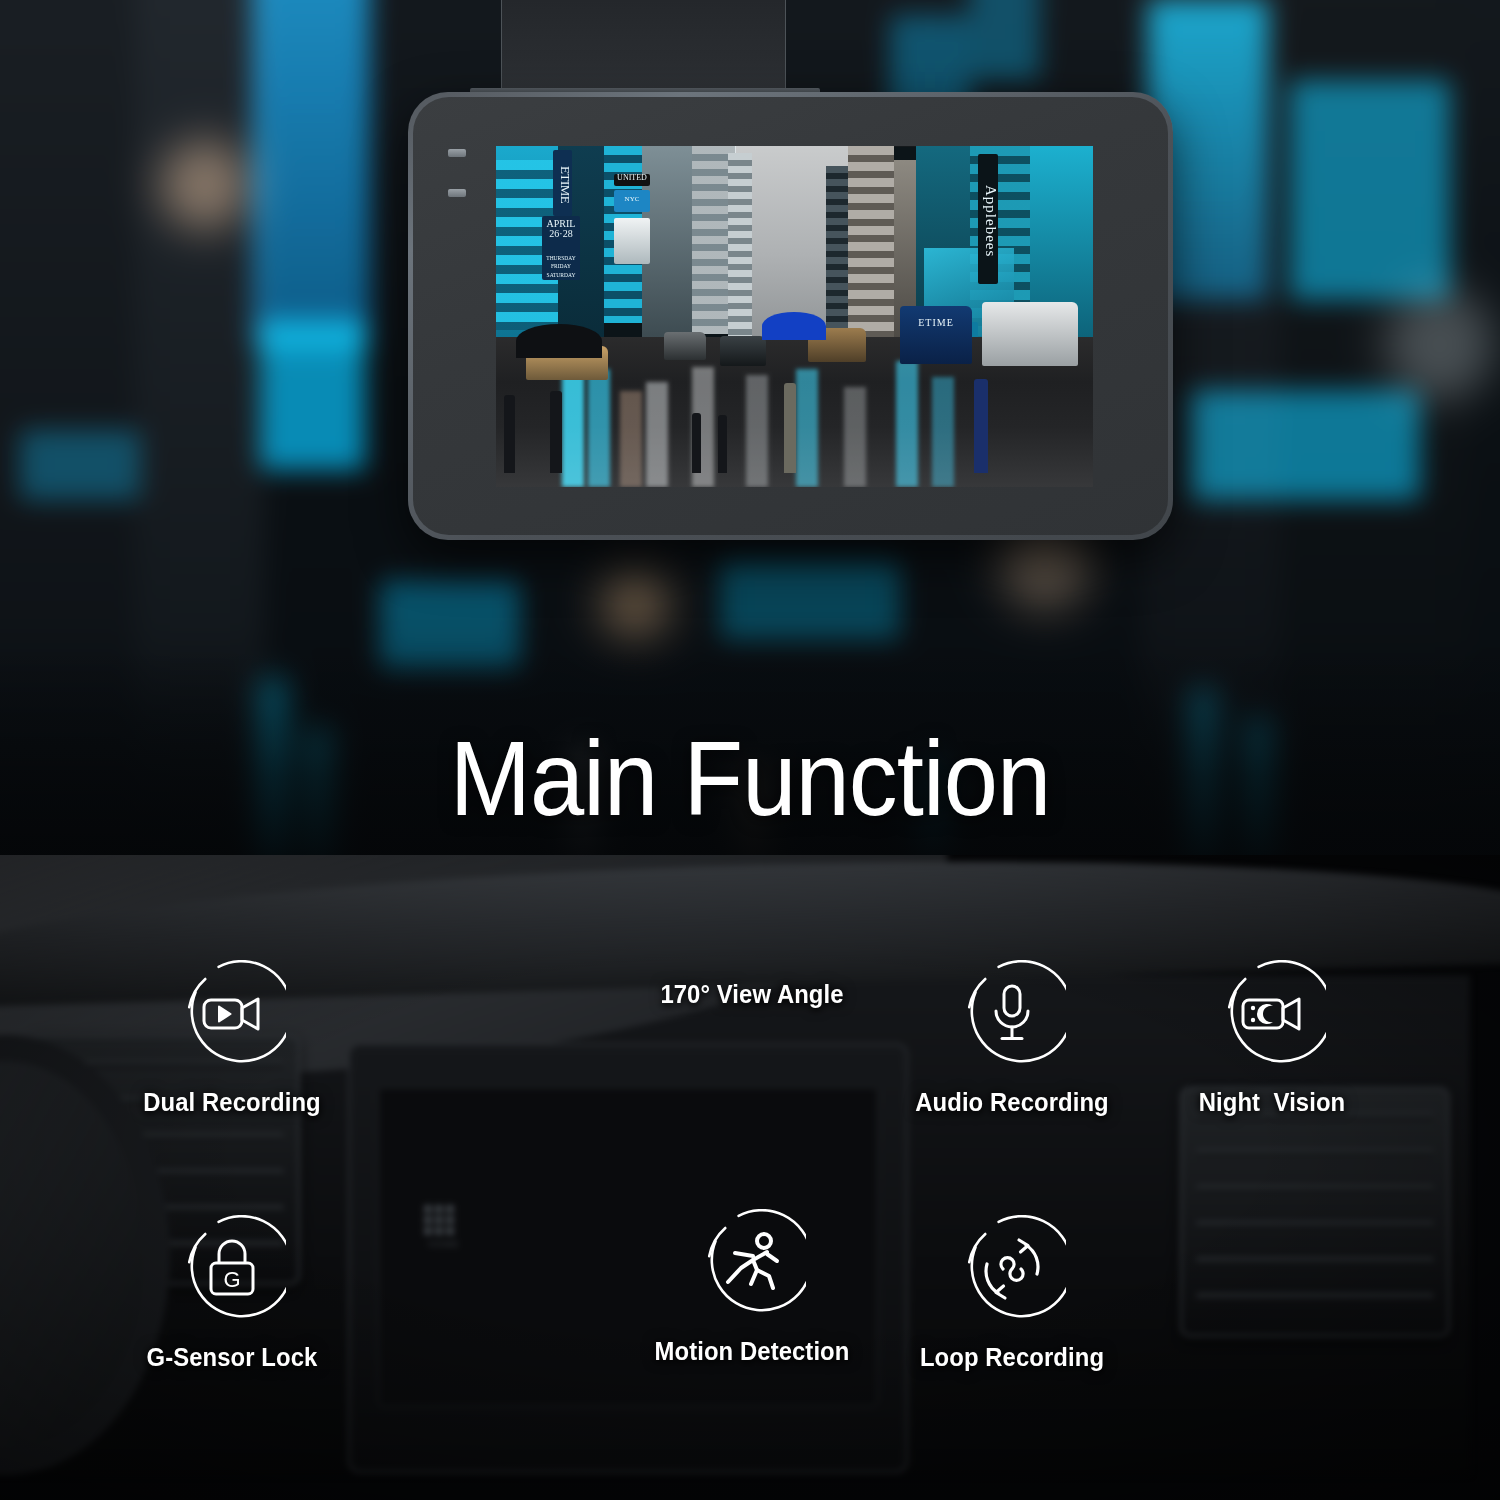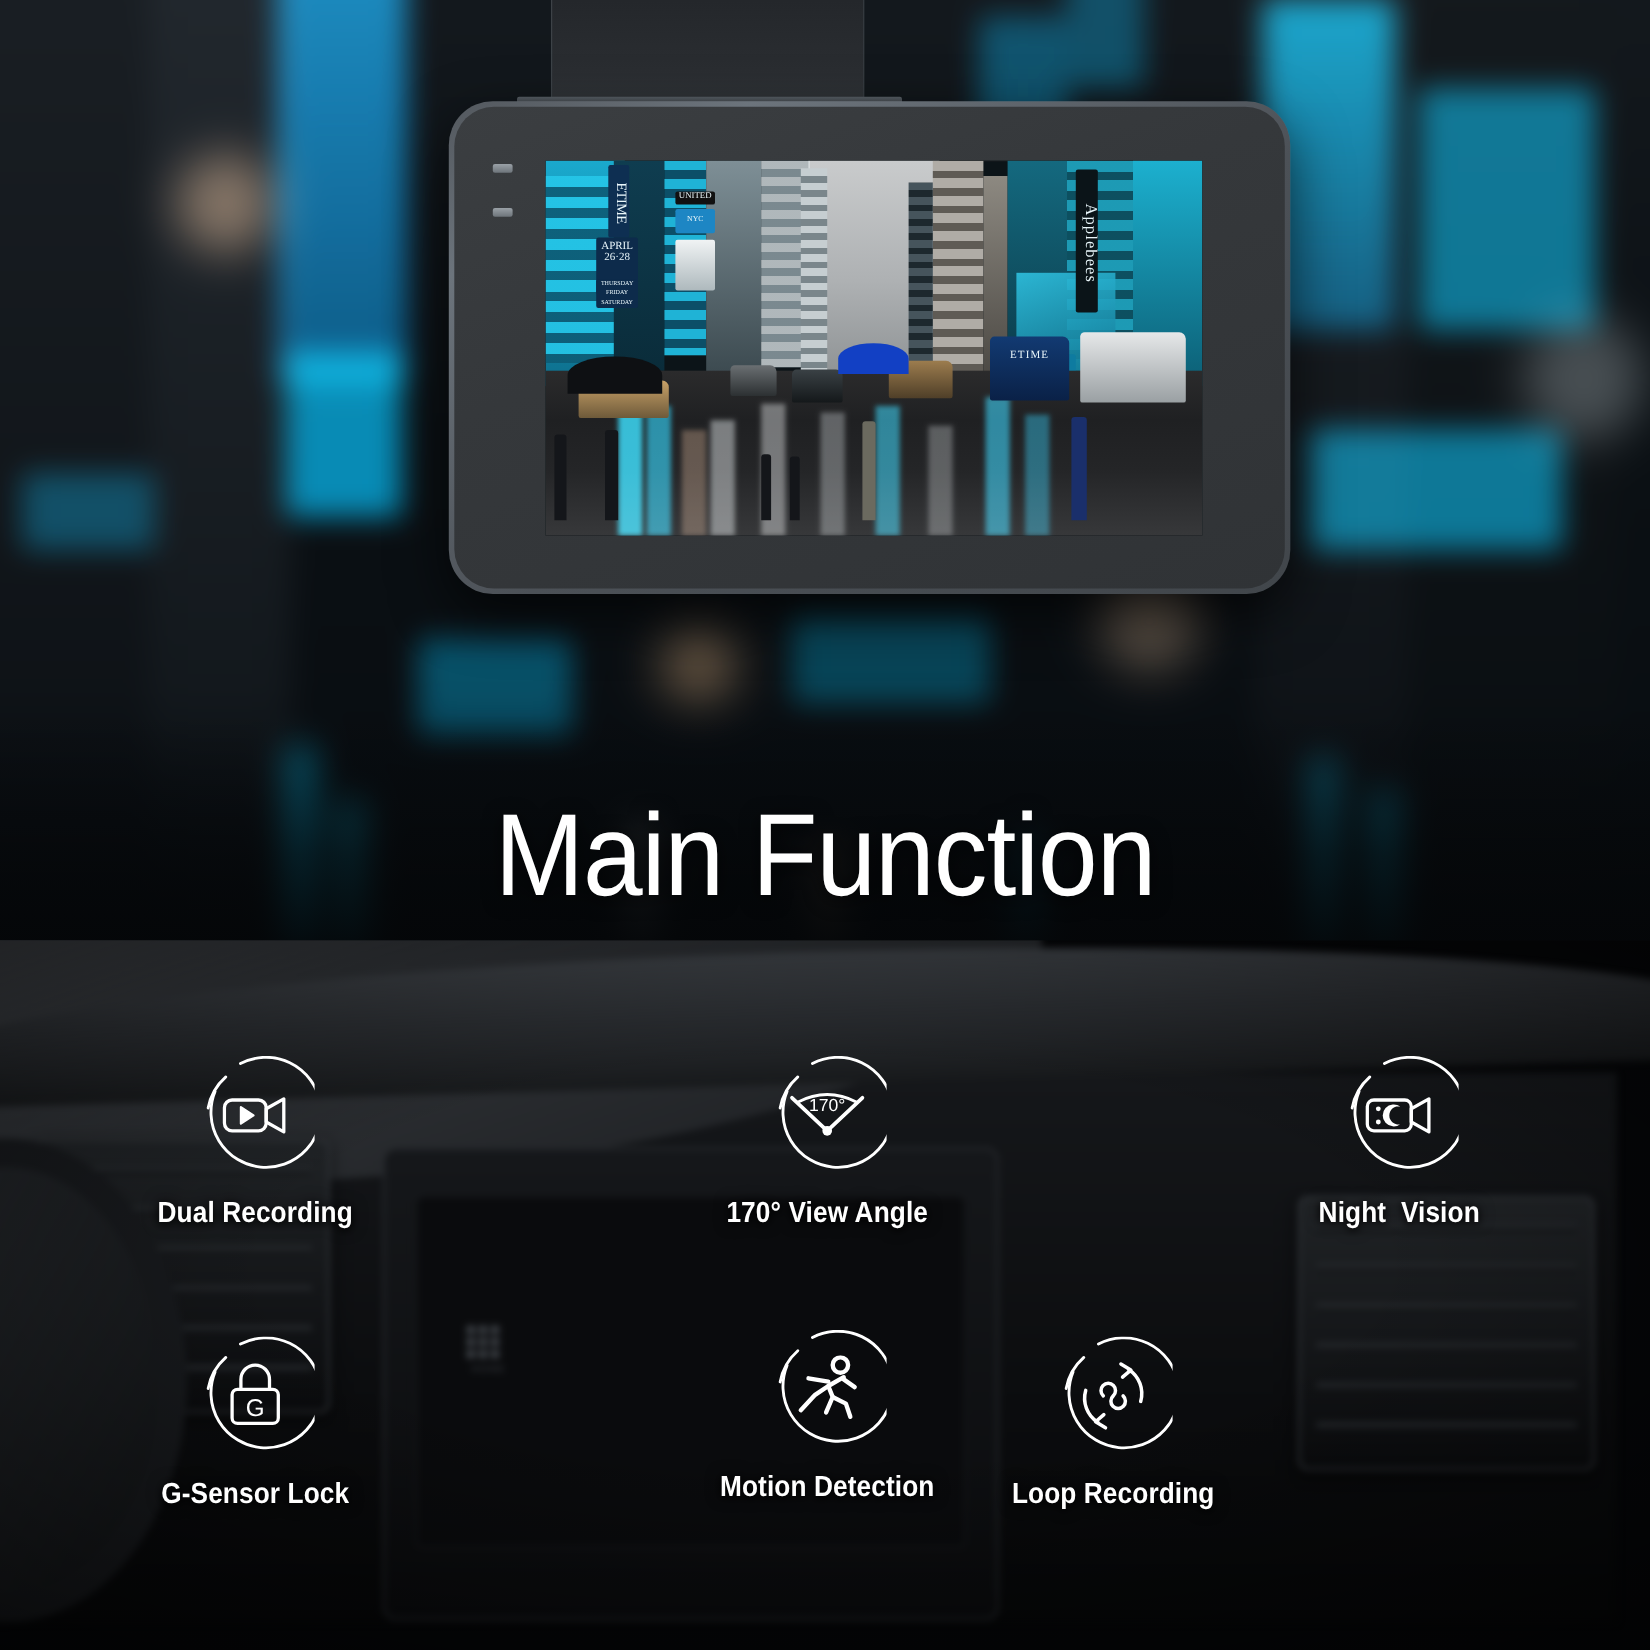--- a/index.html
+++ b/index.html
@@ -425,37 +425,40 @@
             <path d="M40 15 L56 6 L56 36 L40 27 Z"></path>
             <path d="M17 13.5 L28.5 21 L17 28.5 Z" fill="#fff" stroke-width="2"></path>
           </svg>
         </div>
       </div>
       <div class="feat-label">Dual Recording</div>
     </div>
 
 
     <div class="feat" style="left:634px;top:960px;">
+      <div class="feat-label">170° View Angle</div>
+    </div>
+
+    <div class="feat" style="left:894px;top:960px;">
       <div class="feat-circle">
         <svg width="108" height="108" viewBox="0 0 108 108" fill="none" stroke="#fff" stroke-width="2.6" stroke-linecap="round">
           <path d="M 40.6 6.9 A 50 50 0 1 1 17.5 32.3"></path>
           <path d="M 11.2 47.3 A 50 50 0 0 1 27.3 19.0"></path>
         </svg>
         <div class="feat-ico">
-          <svg width="74" height="52" viewBox="0 0 74 52" fill="none" stroke="#fff" stroke-width="3.4" stroke-linecap="round" stroke-linejoin="round">
-            <path d="M5 10 L37 40 L69 10"></path>
-            <path d="M10 14 Q37 0 64 14" stroke-width="2.6"></path>
-            <circle cx="37" cy="40" r="4.4" fill="#fff" stroke="none"></circle>
-            <text x="37" y="22" text-anchor="middle" font-family="Liberation Sans, sans-serif" font-size="16" fill="#fff" stroke="none">170°</text>
+          <svg width="42" height="62" viewBox="0 0 42 62" fill="none" stroke="#fff" stroke-width="3" stroke-linecap="round">
+            <rect x="13" y="3" width="16" height="30" rx="8"></rect>
+            <path d="M5 28 A16 16 0 0 0 37 28"></path>
+            <path d="M21 44 L21 54"></path>
+            <path d="M11 55.5 L31 55.5"></path>
           </svg>
         </div>
       </div>
-      <div class="feat-label">170° View Angle</div>
-    </div>
-
+      <div class="feat-label">Audio Recording</div>
+    </div>
 
     <div class="feat" style="left:1154px;top:960px;">
       <div class="feat-circle">
         <svg width="108" height="108" viewBox="0 0 108 108" fill="none" stroke="#fff" stroke-width="2.6" stroke-linecap="round">
           <path d="M 40.6 6.9 A 50 50 0 1 1 17.5 32.3"></path>
           <path d="M 11.2 47.3 A 50 50 0 0 1 27.3 19.0"></path>
         </svg>
         <div class="feat-ico">
           <svg width="62" height="42" viewBox="0 0 62 42" fill="none" stroke="#fff" stroke-width="3" stroke-linejoin="round" stroke-linecap="round">
             <rect x="2" y="7" width="40" height="28" rx="6"></rect>

